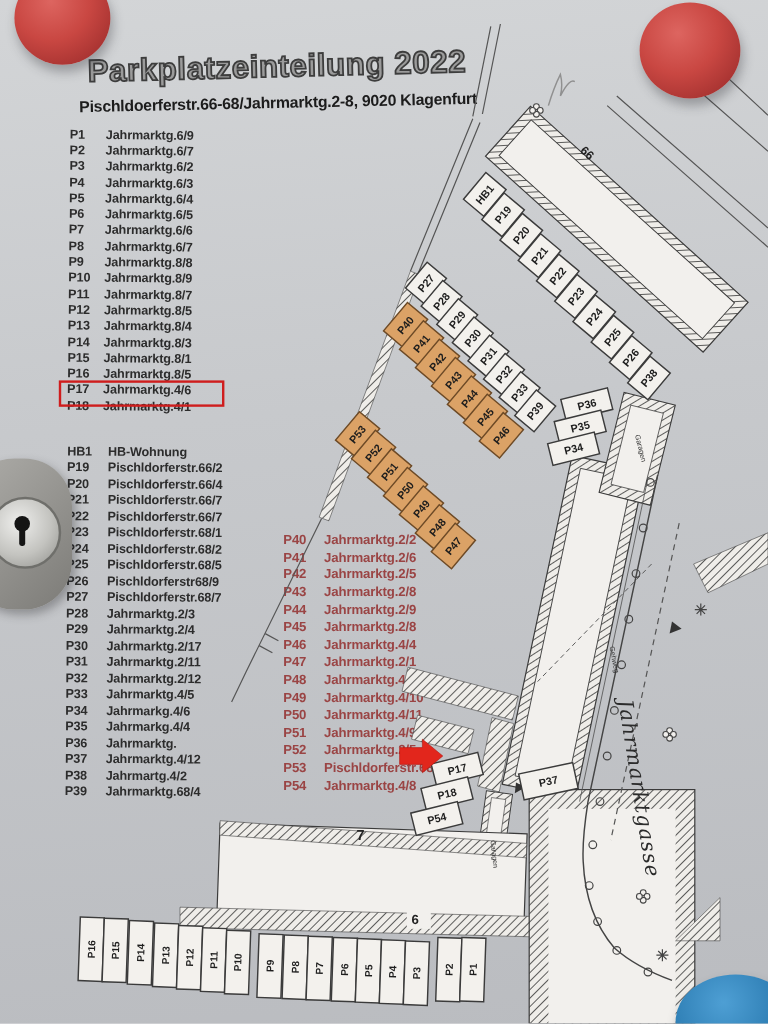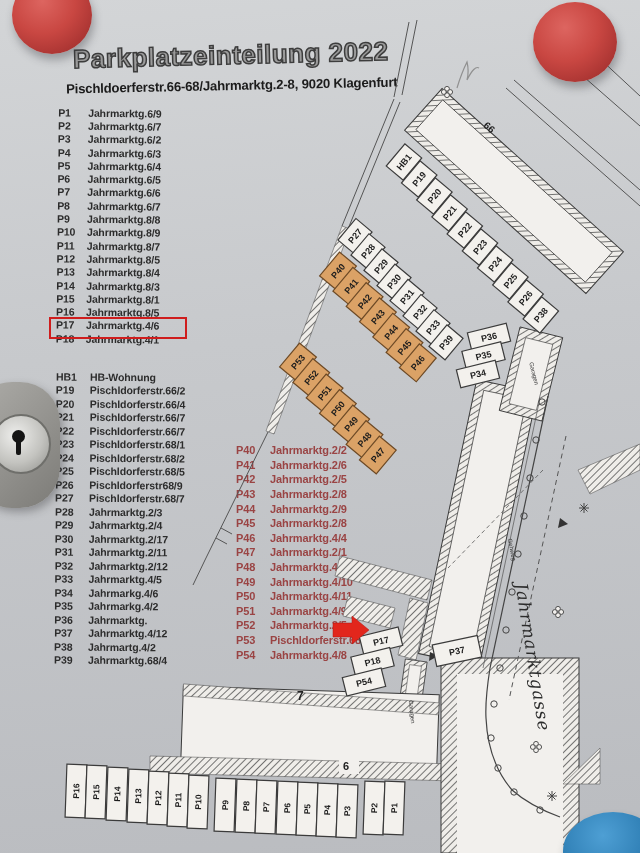--- a/index.html
+++ b/index.html
@@ -187,21 +187,21 @@
       <div class="prow">
         <span class="pcode">P33</span>
         <span class="paddr">Jahrmarktg.4/5</span>
       </div>
       <div class="prow">
         <span class="pcode">P34</span>
         <span class="paddr">Jahrmarkg.4/6</span>
       </div>
       <div class="prow">
         <span class="pcode">P35</span>
-        <span class="paddr">Jahrmarkg.4/2</span>
+        <span class="paddr">Jahrmarkg.4/4</span>
       </div>
       <div class="prow">
         <span class="pcode">P36</span>
         <span class="paddr">Jahrmarktg.</span>
       </div>
       <div class="prow">
         <span class="pcode">P37</span>
         <span class="paddr">Jahrmarktg.4/12</span>
       </div>
       <div class="prow">

